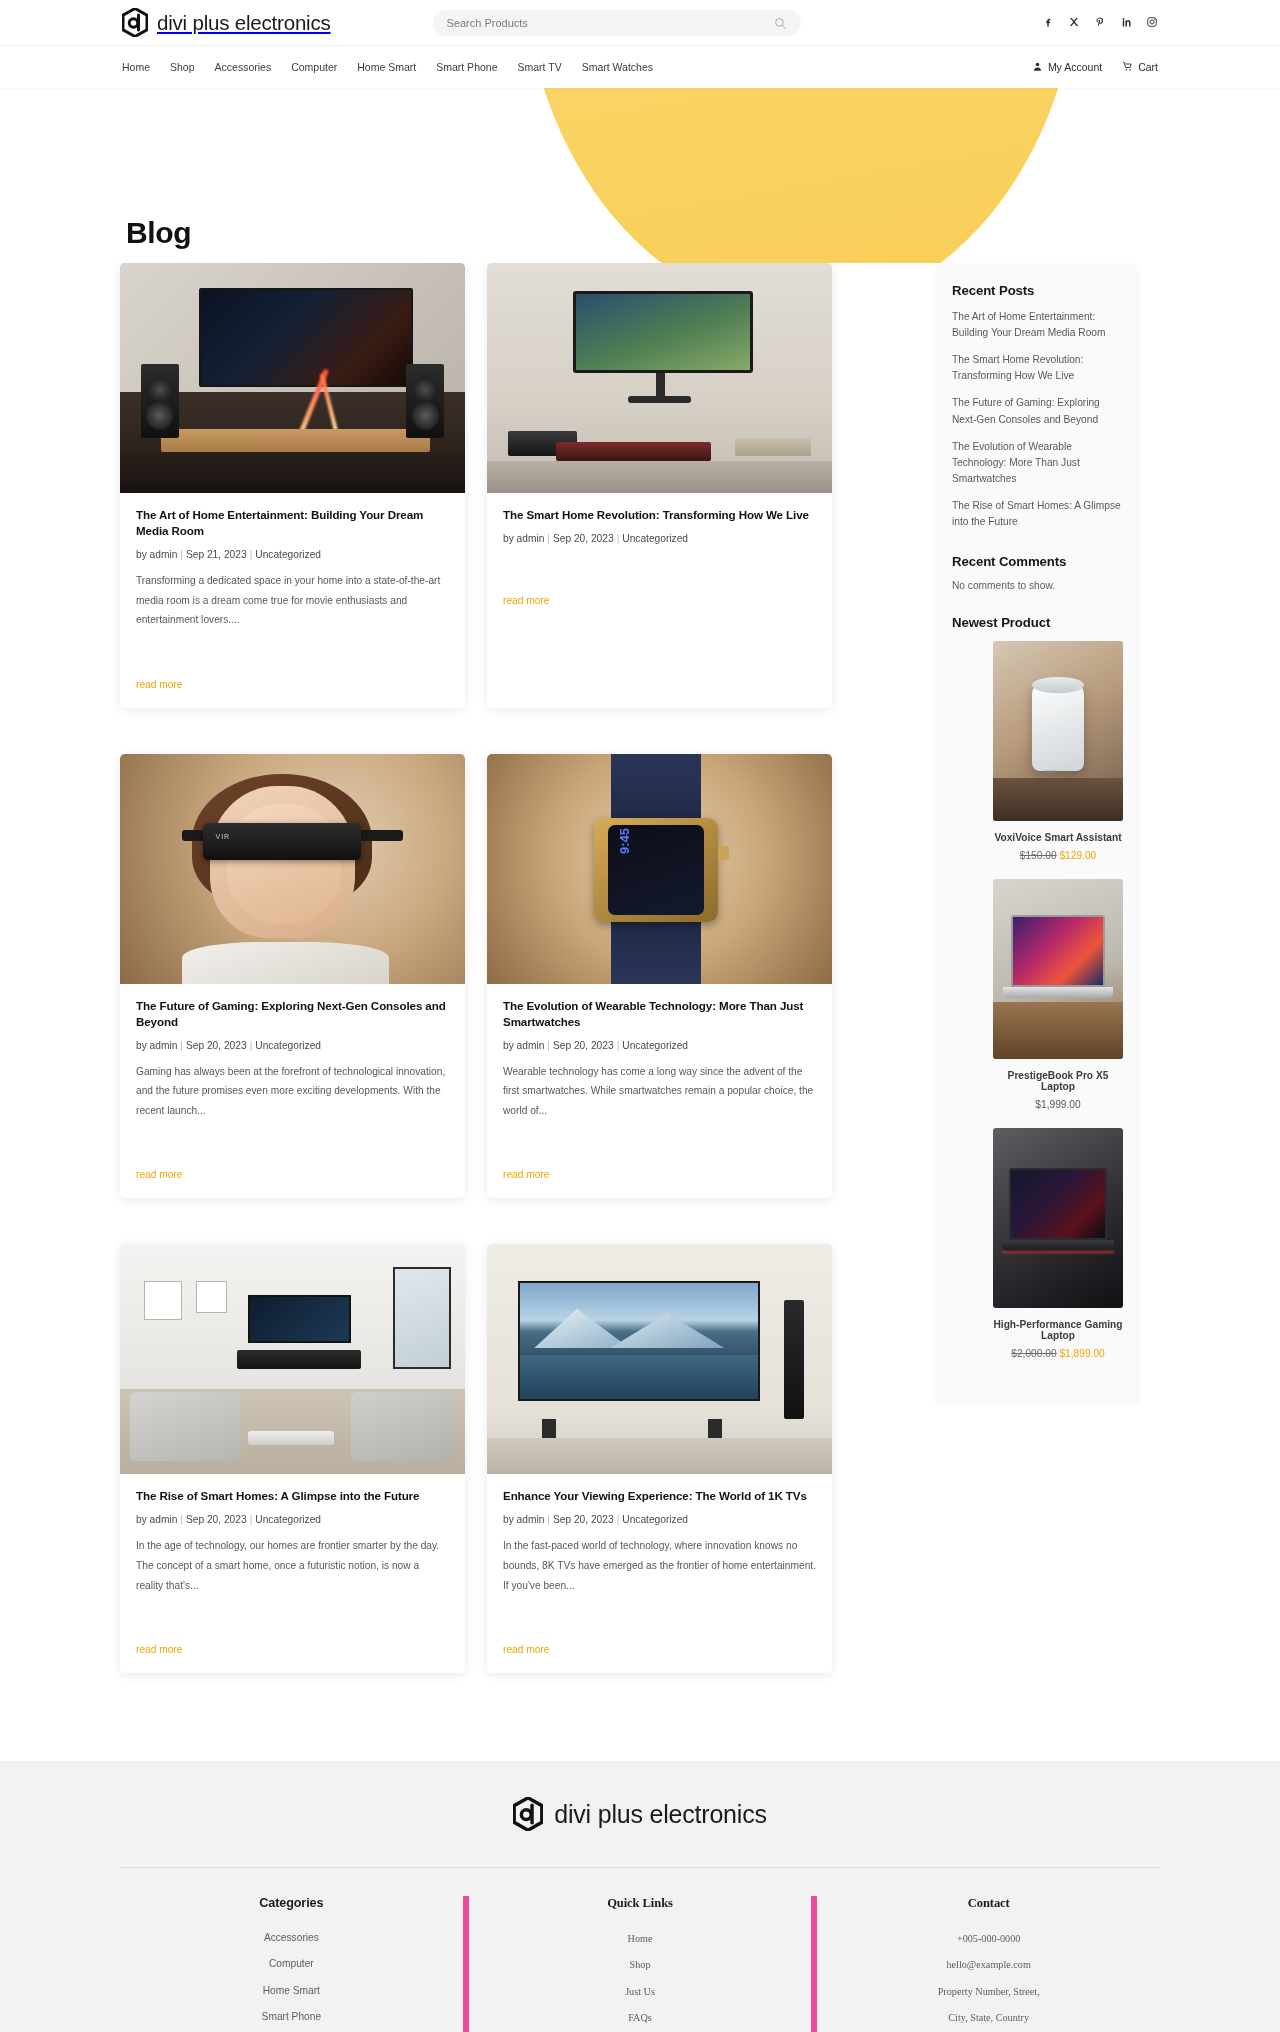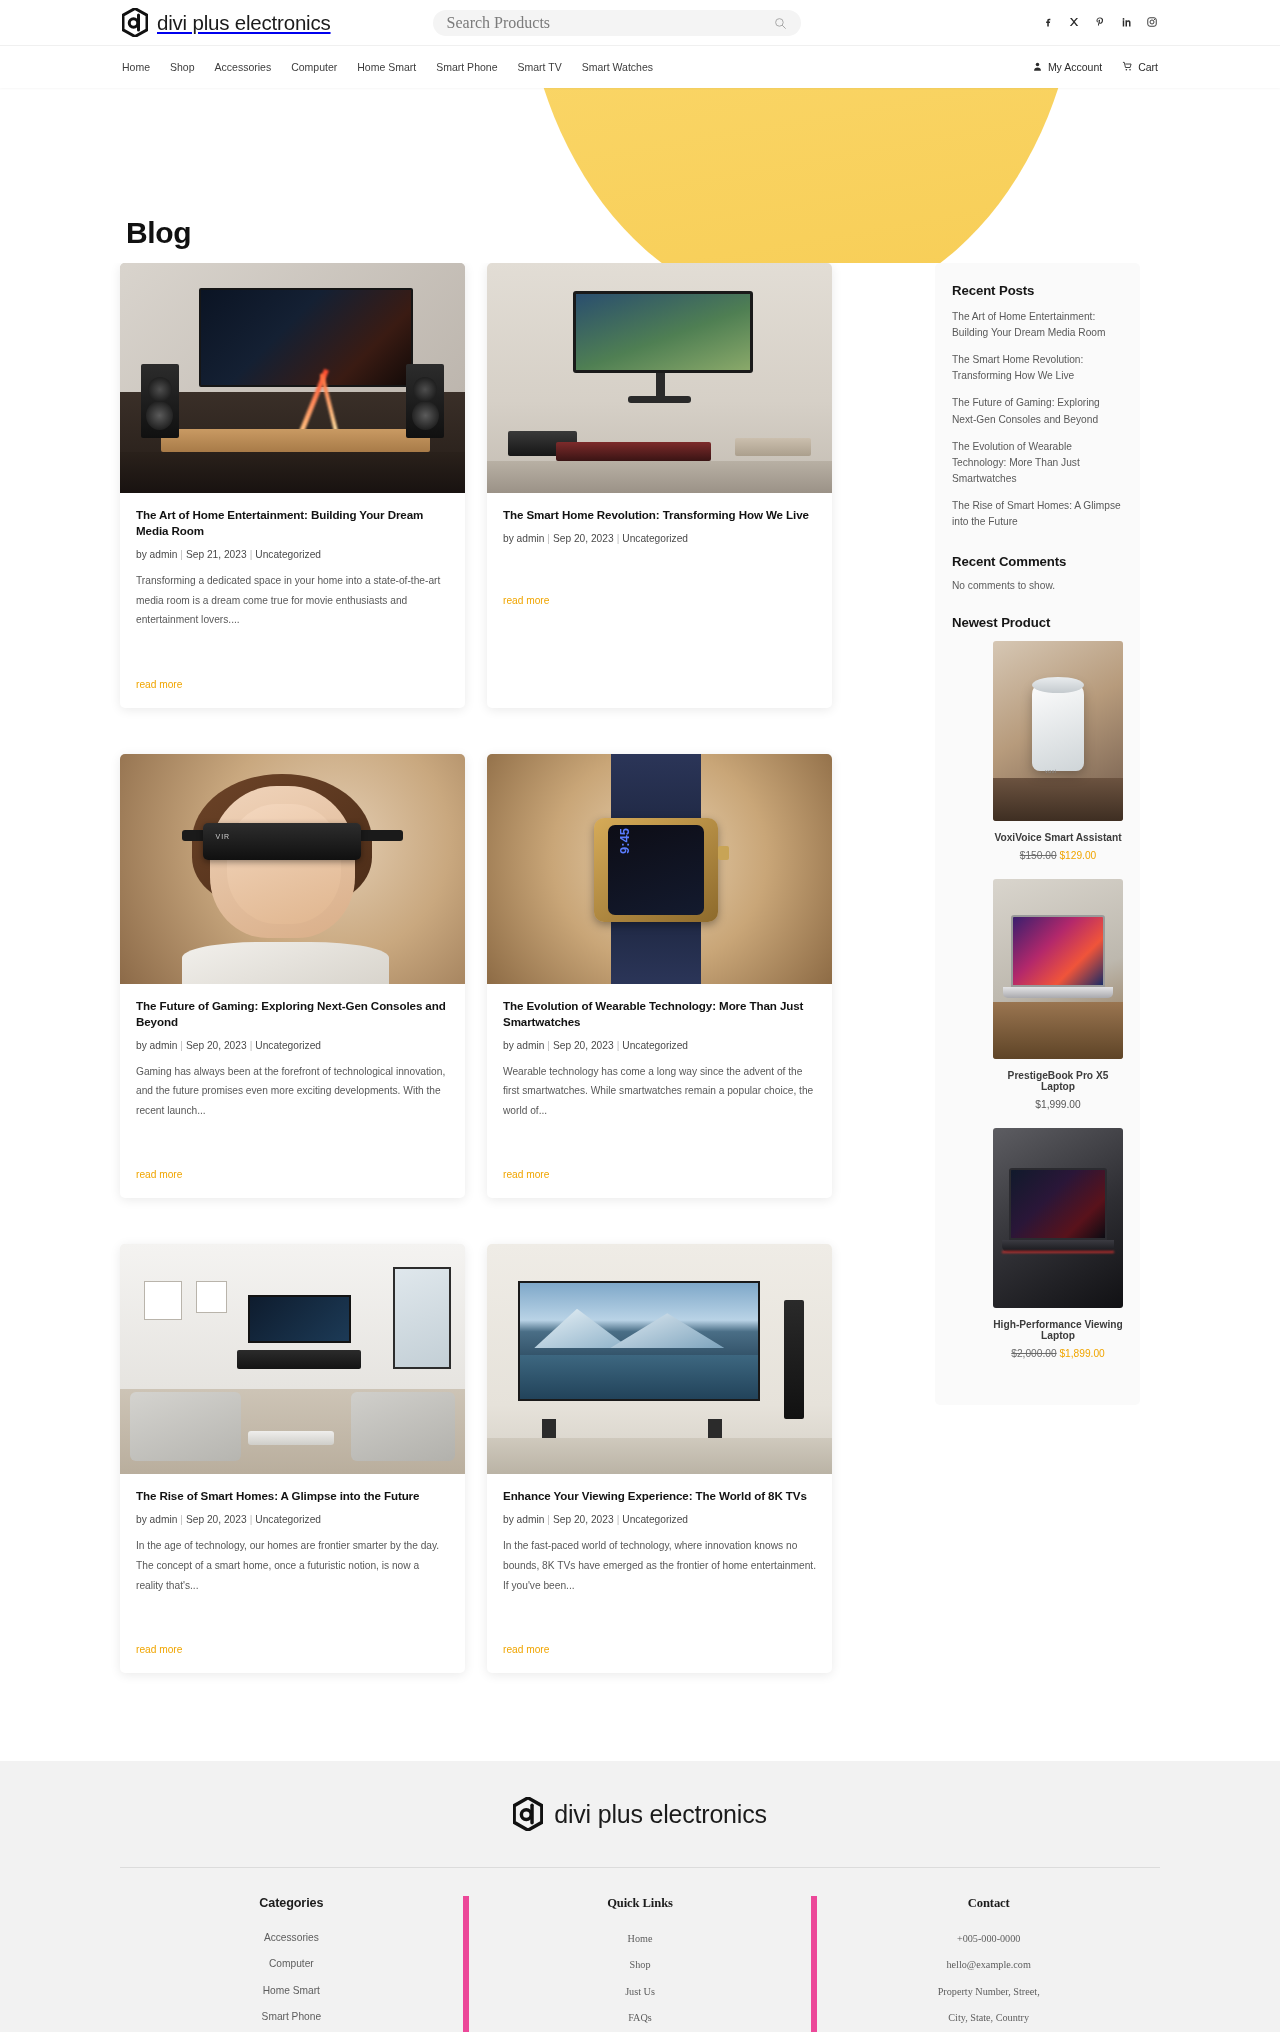--- a/index.html
+++ b/index.html
@@ -32,22 +32,22 @@
     height: 26px;
     background: #f4f4f4;
     border-radius: 13px;
     display: flex;
     align-items: center;
     padding: 0 14px;
     position: relative;
   }
   .search-box input {
     border: 0; background: transparent; outline: none; flex: 1;
-    font-family: Liberation Serif, serif;
-    font-size: 16px; color: #6e6e6e;
+    font-family: Liberation Sans, sans-serif;
+    font-size: 11px; color: #6e6e6e;
   }
   .search-box input::placeholder { color: #7b7b7b; }
   .search-ico { width: 13px; height: 13px; opacity: .55; }
 
   .social-top { margin-left: auto; margin-right: 122px; display: flex; align-items: center; gap: 14px; }
   .social-top svg { width: 12px; height: 12px; fill: #2b2b2b; }
 
   .navbar {
     width: 1280px;
     height: 43px;
@@ -479,21 +479,21 @@
                 <span class="mtn"></span>
                 <span class="mtn2"></span>
                 <span class="refl"></span>
               </span>
             <span class="legs"></span>
               <span class="legs2"></span>
               <span class="tower"></span>
           </span>
         </a>
         <div class="card-body">
-          <h2 class="card-title">Enhance Your Viewing Experience: The World of 8K TVs</h2>
+          <h2 class="card-title">Enhance Your Viewing Experience: The World of 1K TVs</h2>
           <div class="card-meta">
             <span>by admin</span><span class="sep">|</span><span>Sep 20, 2023</span><span class="sep">|</span><span>Uncategorized</span>
           </div>
           <p class="card-ex">In the fast-paced world of technology, where innovation knows no bounds, 8K TVs have emerged as the frontier of home entertainment. If you've been...</p>
           <a href="#" class="read-more">read more</a>
         </div>
       </article>
 
     </div>
 
@@ -553,21 +553,21 @@
       </div>
 
       <div class="prod">
         <a href="#" class="prod-img">
           <span class="p-gam">
             <span class="scr"></span>
               <span class="base"></span>
               <span class="glow"></span>
           </span>
         </a>
-        <div class="prod-name">High-Performance Viewing Laptop</div>
+        <div class="prod-name">High-Performance Gaming Laptop</div>
         <div class="prod-price">
           <span class="was">$2,000.00</span>
           <span class="now">$1,899.00</span>
         </div>
       </div>
     </aside>
 
   </div>
 </div>
 

